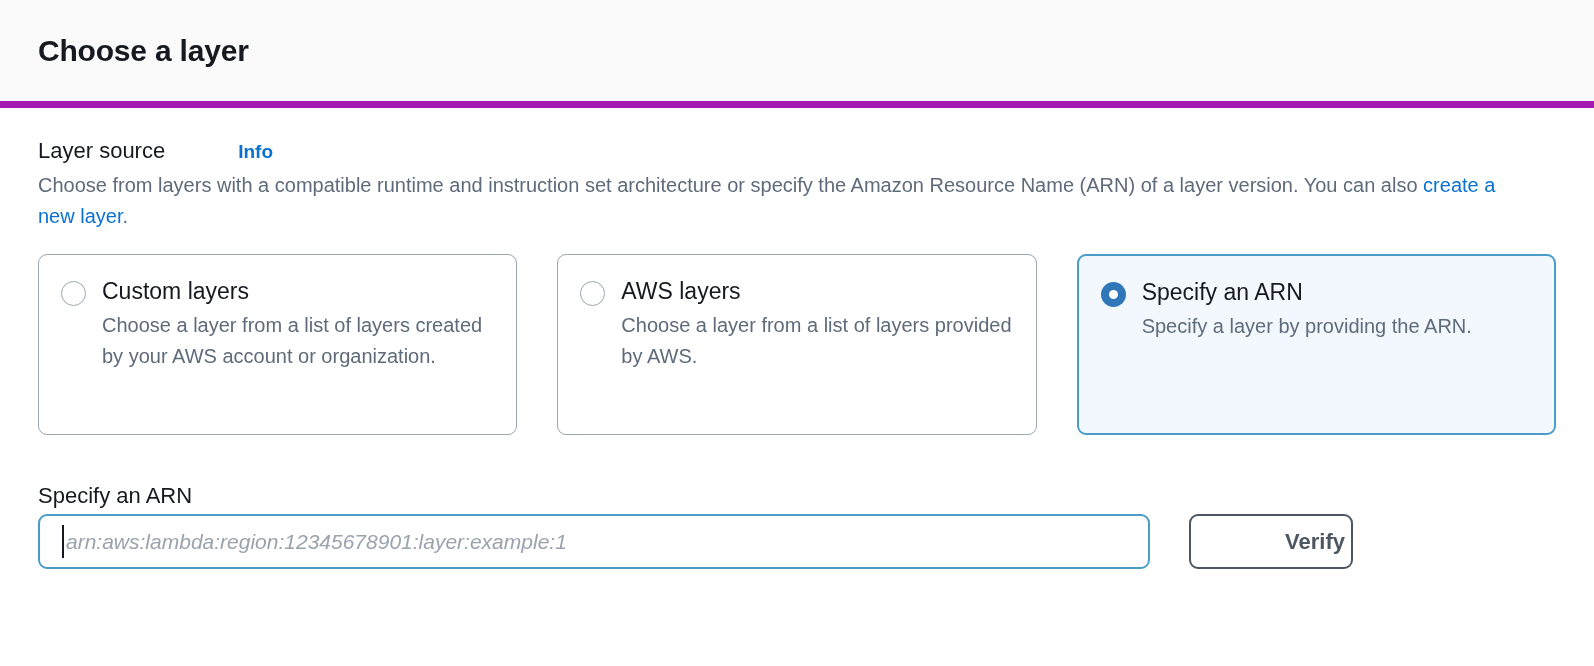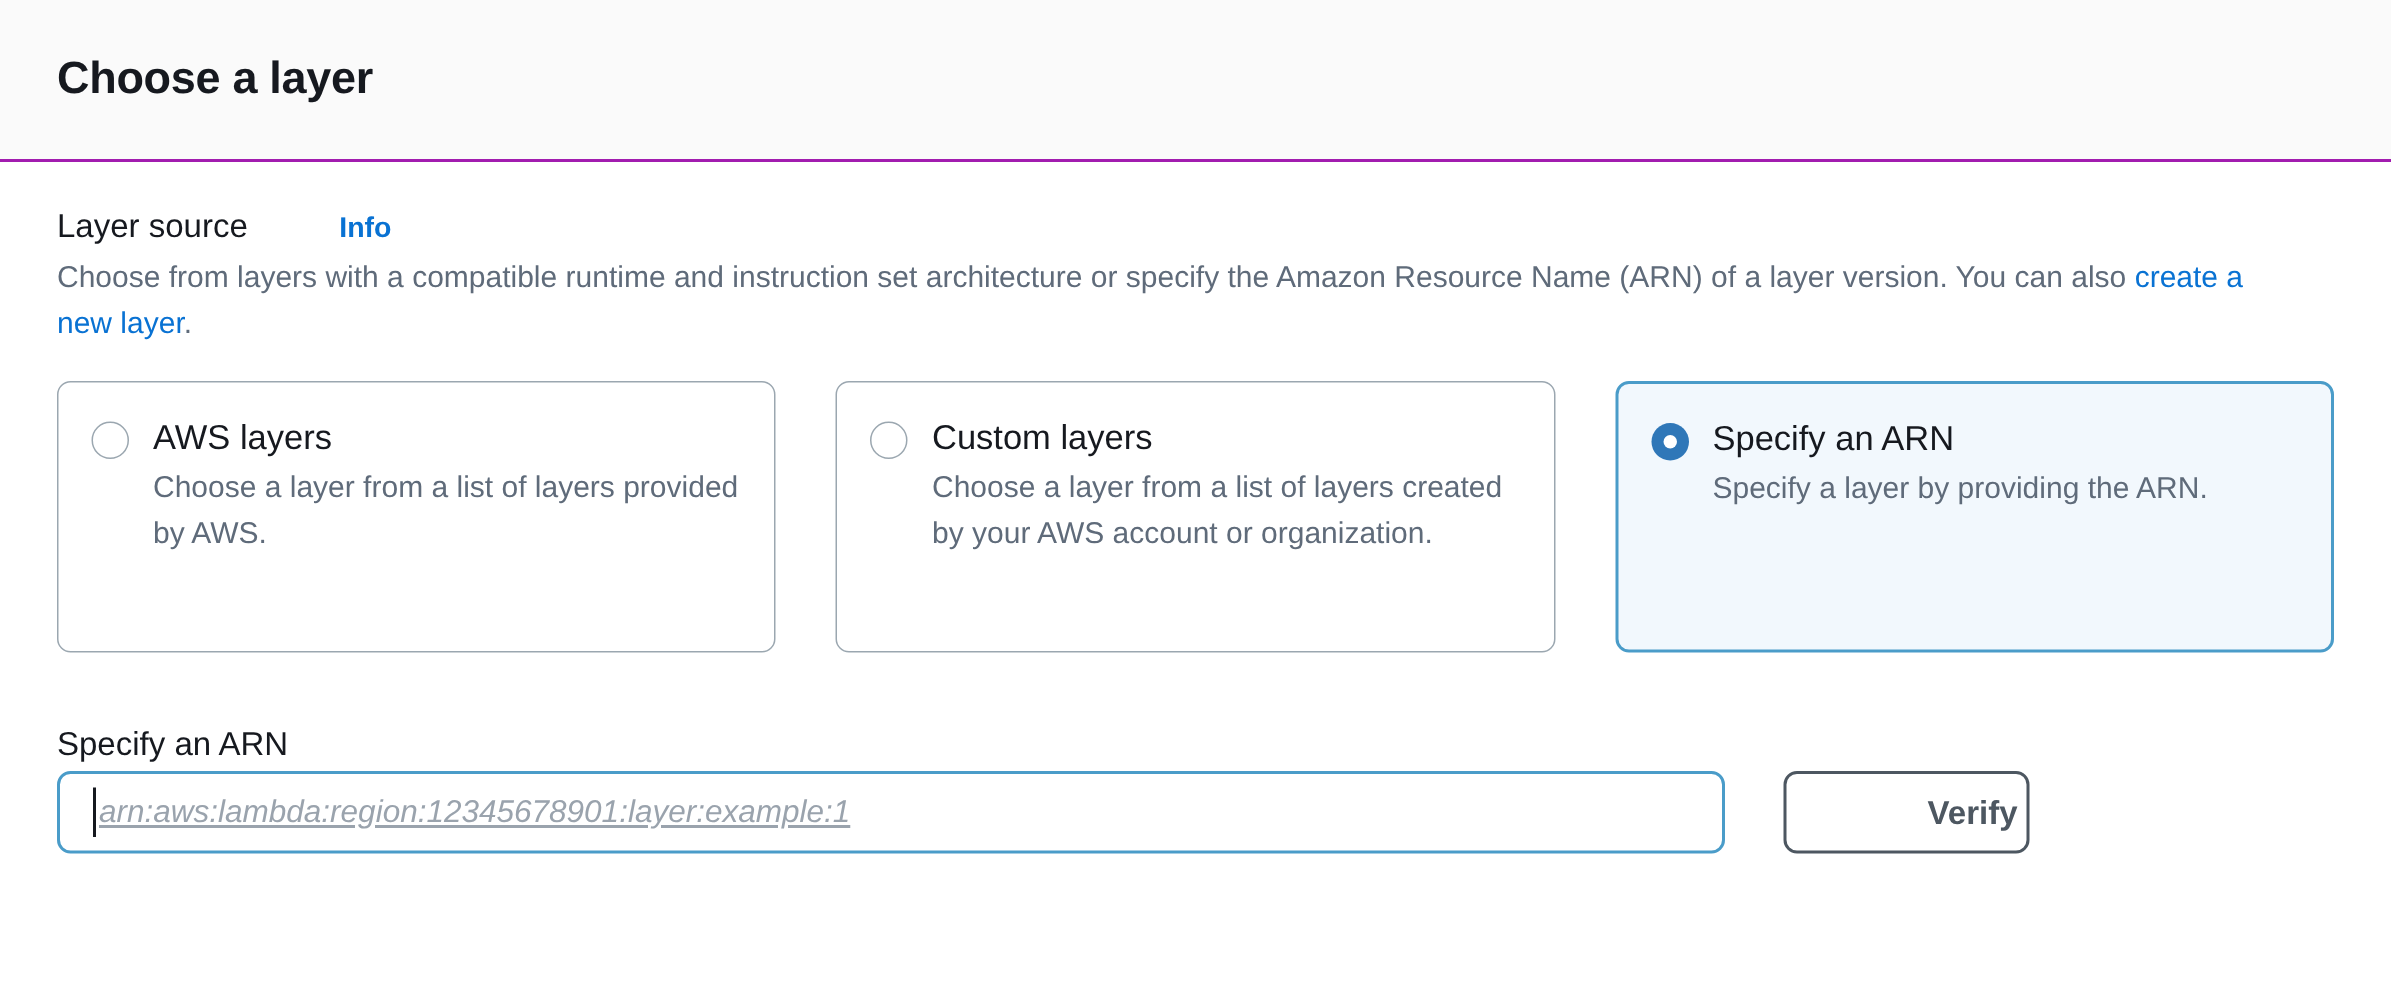--- a/index.html
+++ b/index.html
@@ -13,42 +13,42 @@
     background: #ffffff;
     font-family: "Liberation Sans", sans-serif;
     color: #16191f;
     overflow: hidden;
   }
 
   
   .modal-header {
     height: 108px;
     background: #fafafa;
-    border-bottom: 2px solid #a21caf;
+    border-bottom: 7px solid #a21caf;
     display: flex;
     align-items: center;
     padding: 0 38px;
   }
   .modal-title {
     font-size: 30px;
     font-weight: bold;
     color: #16191f;
     letter-spacing: -0.2px;
     margin: 0;
   }
 
   
   .modal-body {
     padding: 30px 38px 0 38px;
   }
 
   .field-label-row {
     display: flex;
     align-items: baseline;
-    gap: 14px;
+    gap: 26px;
     margin-bottom: 6px;
   }
   .field-label {
     font-size: 22px;
     color: #16191f;
     font-weight: normal;
   }
   .info-link {
     font-size: 19px;
     font-weight: bold;
@@ -155,21 +155,20 @@
     height: 100%;
     border: 2.5px solid #4a9cc9;
     border-radius: 9px;
     background: #ffffff;
     font-family: "Liberation Sans", sans-serif;
     font-size: 21px;
     font-style: italic;
     color: #9aa3ad;
     padding: 0 16px 0 26px;
     outline: none;
-    text-decoration: underline;
   }
   .arn-input::placeholder {
     color: #9aa3ad;
     font-style: italic;
     opacity: 1;
   }
   .text-caret {
     position: absolute;
     left: 24px;
     top: 11px;
@@ -207,30 +206,30 @@
 
   <div class="field-description">
     <span>Choose from layers with a compatible runtime and instruction set architecture or specify the Amazon Resource Name (ARN) of a layer version. You can also </span><span class="inline-link">create a new layer</span><span>.</span>
   </div>
 
   <div class="tiles">
 
     <div class="tile">
       <span class="radio-outer"></span>
       <span class="tile-text">
-        <span class="tile-title" style="display:block">AWS layers</span>
-        <span class="tile-desc" style="display:block">Choose a layer from a list of layers provided by AWS.</span>
+        <span class="tile-title" style="display:block">Custom layers</span>
+        <span class="tile-desc" style="display:block">Choose a layer from a list of layers created by your AWS account or organization.</span>
       </span>
     </div>
 
     <div class="tile">
       <span class="radio-outer"></span>
       <span class="tile-text">
-        <span class="tile-title" style="display:block">Custom layers</span>
-        <span class="tile-desc" style="display:block">Choose a layer from a list of layers created by your AWS account or organization.</span>
+        <span class="tile-title" style="display:block">AWS layers</span>
+        <span class="tile-desc" style="display:block">Choose a layer from a list of layers provided by AWS.</span>
       </span>
     </div>
 
     <div class="tile selected">
       <span class="radio-outer">
           <span class="radio-inner"></span>
         </span>
       <span class="tile-text">
         <span class="tile-title" style="display:block">Specify an ARN</span>
         <span class="tile-desc" style="display:block">Specify a layer by providing the ARN.</span>

